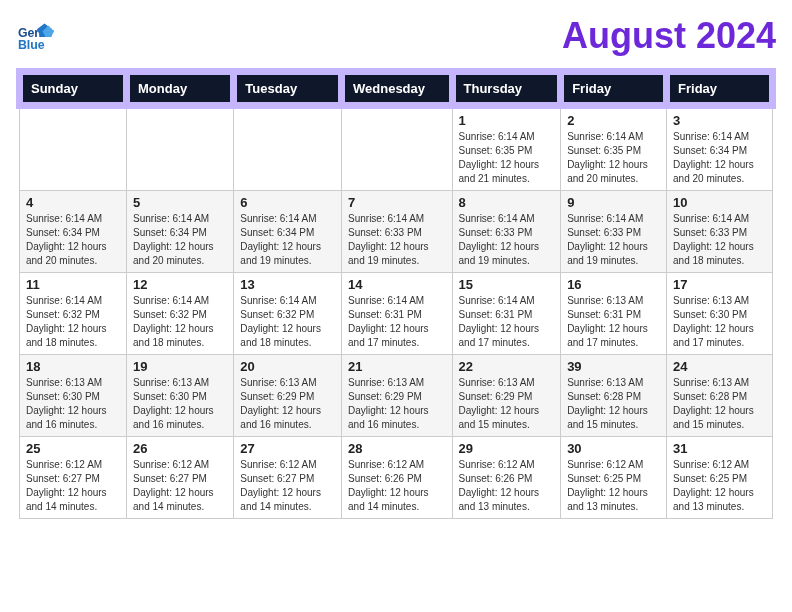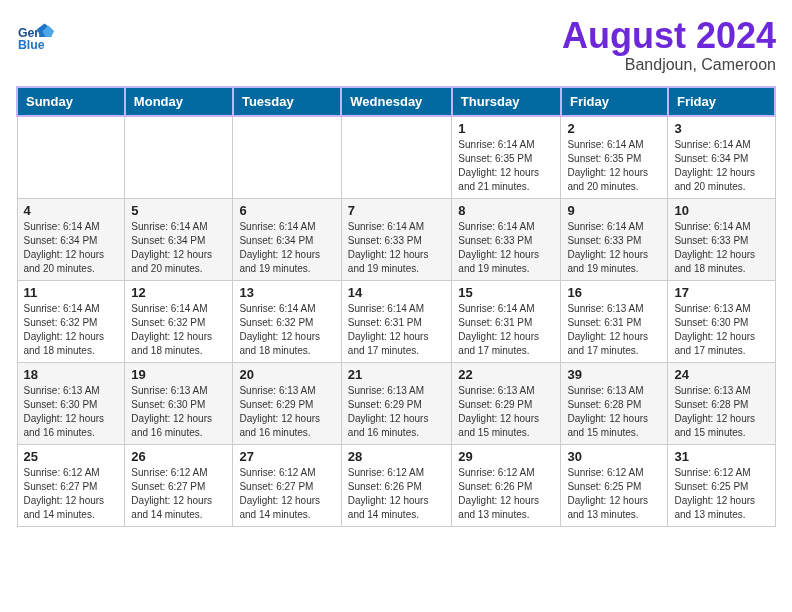--- a/index.html
+++ b/index.html
@@ -37,27 +37,27 @@
     .location {
       font-size: 16px;
       color: #444;
     }
     table {
       width: 100%;
       border-collapse: collapse;
       font-size: 11px;
     }
     thead th {
-      background: #0369a1;
+      background: #0f172a;
       color: #fff;
       font-size: 13px;
       font-weight: bold;
       padding: 6px 8px;
       text-align: left;
-      border: 2px solid #c4b5fd;
+      border: 7px solid #c4b5fd;
     }
     tbody td {
       border: 1px solid #ccc;
       vertical-align: top;
       padding: 4px 6px;
       width: 113px;
       min-height: 80px;
       background: #fff;
     }
     tbody tr:nth-child(even) td {
@@ -86,21 +86,20 @@
   <div class="logo">
     <svg class="logo-icon" viewBox="0 0 40 40">
       <text x="2" y="22" font-size="13" font-weight="bold" fill="#1a4b8c">General</text>
       <text x="2" y="35" font-size="13" font-weight="bold" fill="#2176c7">Blue</text>
       <polygon points="30,8 38,14 34,22 26,22 22,14" fill="#2176c7"></polygon>
       <polygon points="34,10 40,16 37,22 31,22 28,16" fill="#4da6e8"></polygon>
     </svg>
   </div>
   <div class="title-area">
     <div class="month-title">August 2024</div>
-    <div class="location">Bandjoun, Cameroon</div>
   </div>
 </div>
 
 <table>
   <thead>
     <tr id="header-row">
         <th>Sunday</th>
         <th>Monday</th>
         <th>Tuesday</th>
         <th>Wednesday</th>

